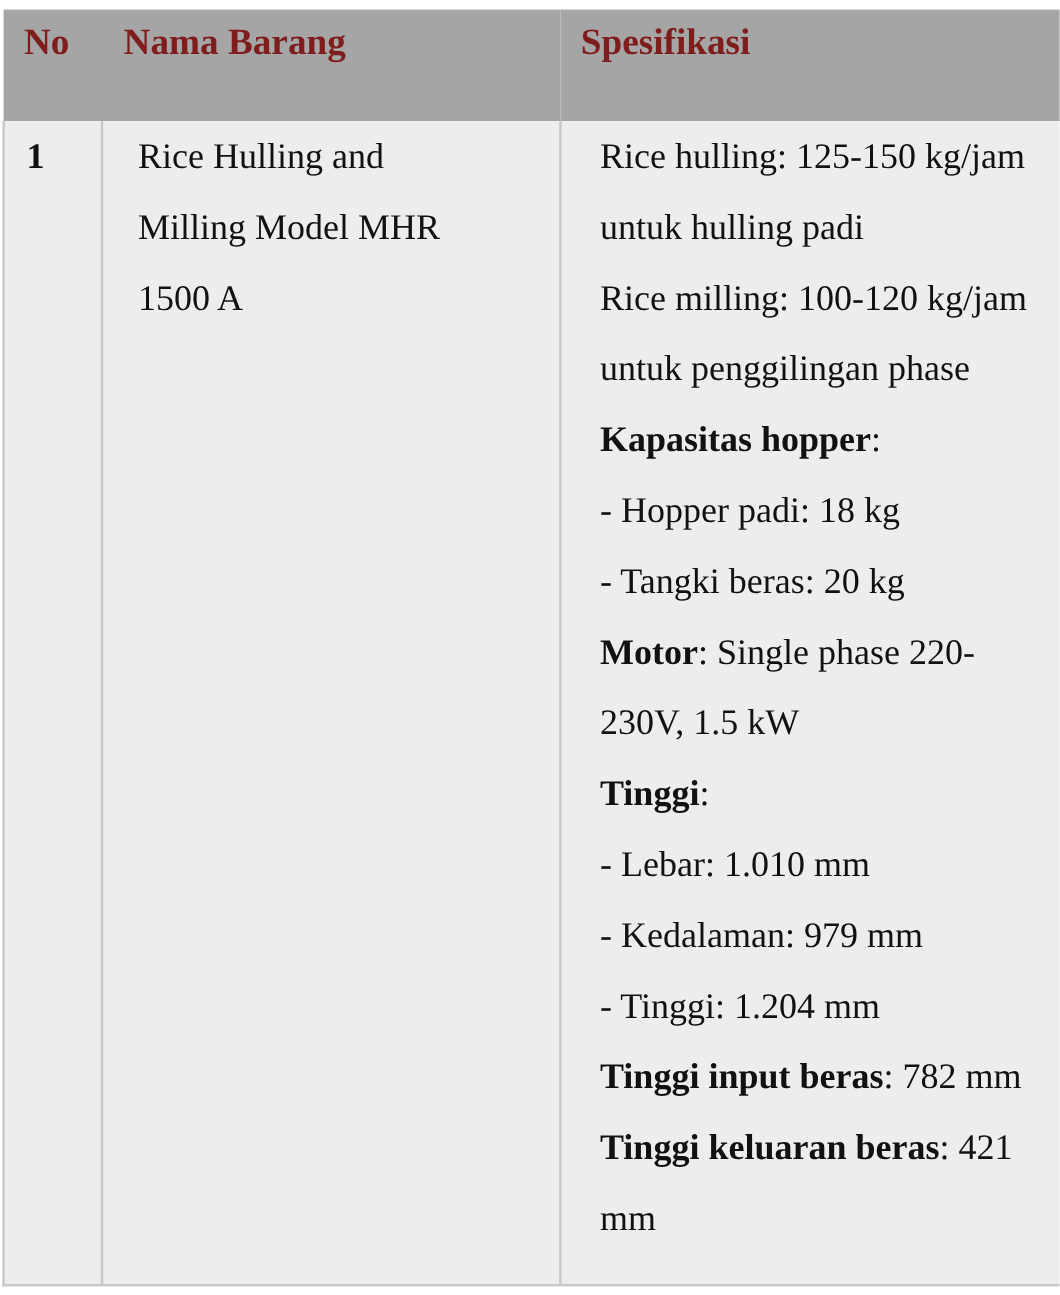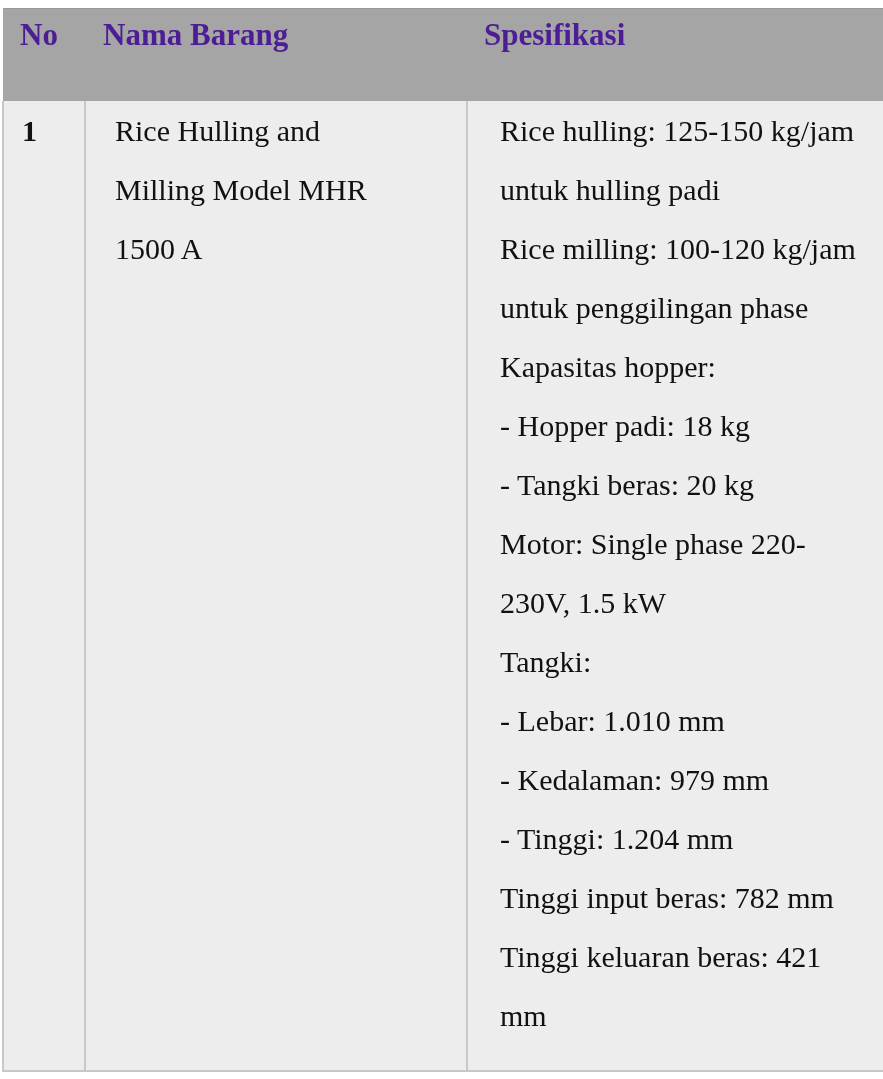--- a/index.html
+++ b/index.html
@@ -22,21 +22,21 @@
       width: 881px;
       height: 1064px;
       font-family: "Liberation Serif", "DejaVu Serif", serif;
       color: #111111;
     }
     thead tr {
       height: 92px;
       background: #a5a5a5;
     }
     th {
-      color: #4c1d95;
+      color: #7f1d1d;
       font-weight: bold;
       font-size: 31px;
       text-align: left;
       vertical-align: top;
       padding: 8px 0 0 17px;
       border-top: 1px solid #999999;
     }
     th.col-name { padding-left: 18px; }
     th.col-spec { padding-left: 17px; }
     tbody td {
@@ -54,21 +54,21 @@
       padding-left: 18px;
     }
     tbody td.col-name { padding-left: 29px; }
     tbody td.col-spec {
       padding-left: 32px;
       border-right: none;
     }
     .col-no { width: 62px; }
     .col-name { width: 351px; }
     .spec-line { display: block; white-space: nowrap; }
-    .b { font-weight: normal; }
+    .b { font-weight: bold; }
   </style>
 </head>
 <body>
 
 <div class="table-wrap">
   <table>
     <thead>
       <tr>
         <th class="col-no">No</th>
         <th class="col-name">Nama Barang</th>
@@ -86,21 +86,21 @@
         <td class="col-spec">
           <span class="spec-line">Rice hulling: 125-150 kg/jam</span>
           <span class="spec-line">untuk hulling padi</span>
           <span class="spec-line">Rice milling: 100-120 kg/jam</span>
           <span class="spec-line">untuk penggilingan phase</span>
           <span class="spec-line"><span class="b">Kapasitas hopper</span><span>:</span></span>
           <span class="spec-line">- Hopper padi: 18 kg</span>
           <span class="spec-line">- Tangki beras: 20 kg</span>
           <span class="spec-line"><span class="b">Motor</span><span>: Single phase 220-</span></span>
           <span class="spec-line">230V, 1.5 kW</span>
-          <span class="spec-line"><span class="b">Tangki</span><span>:</span></span>
+          <span class="spec-line"><span class="b">Tinggi</span><span>:</span></span>
           <span class="spec-line">- Lebar: 1.010 mm</span>
           <span class="spec-line">- Kedalaman: 979 mm</span>
           <span class="spec-line">- Tinggi: 1.204 mm</span>
           <span class="spec-line"><span class="b">Tinggi input beras</span><span>: 782 mm</span></span>
           <span class="spec-line"><span class="b">Tinggi keluaran beras</span><span>: 421</span></span>
           <span class="spec-line">mm</span>
         </td>
       </tr>
     </tbody>
   </table>

